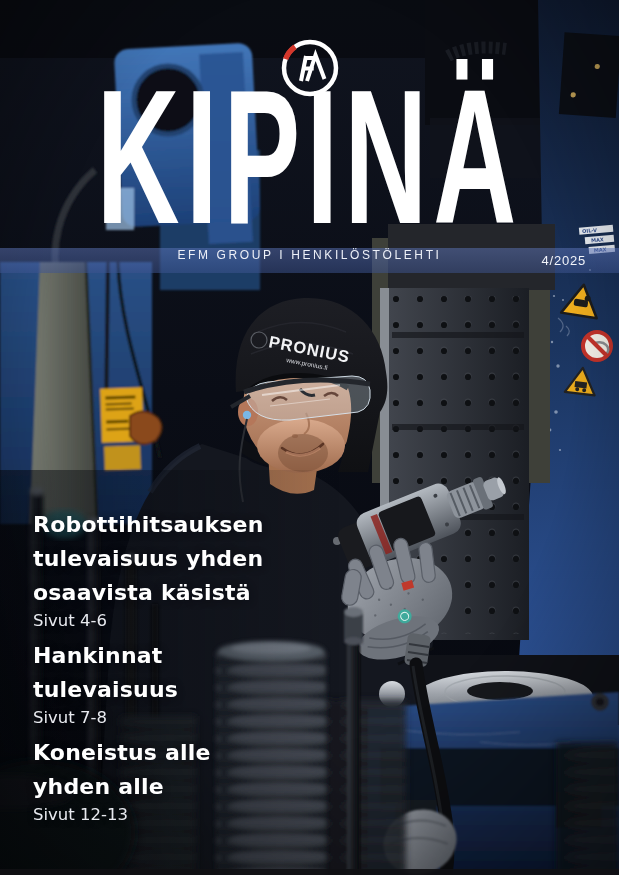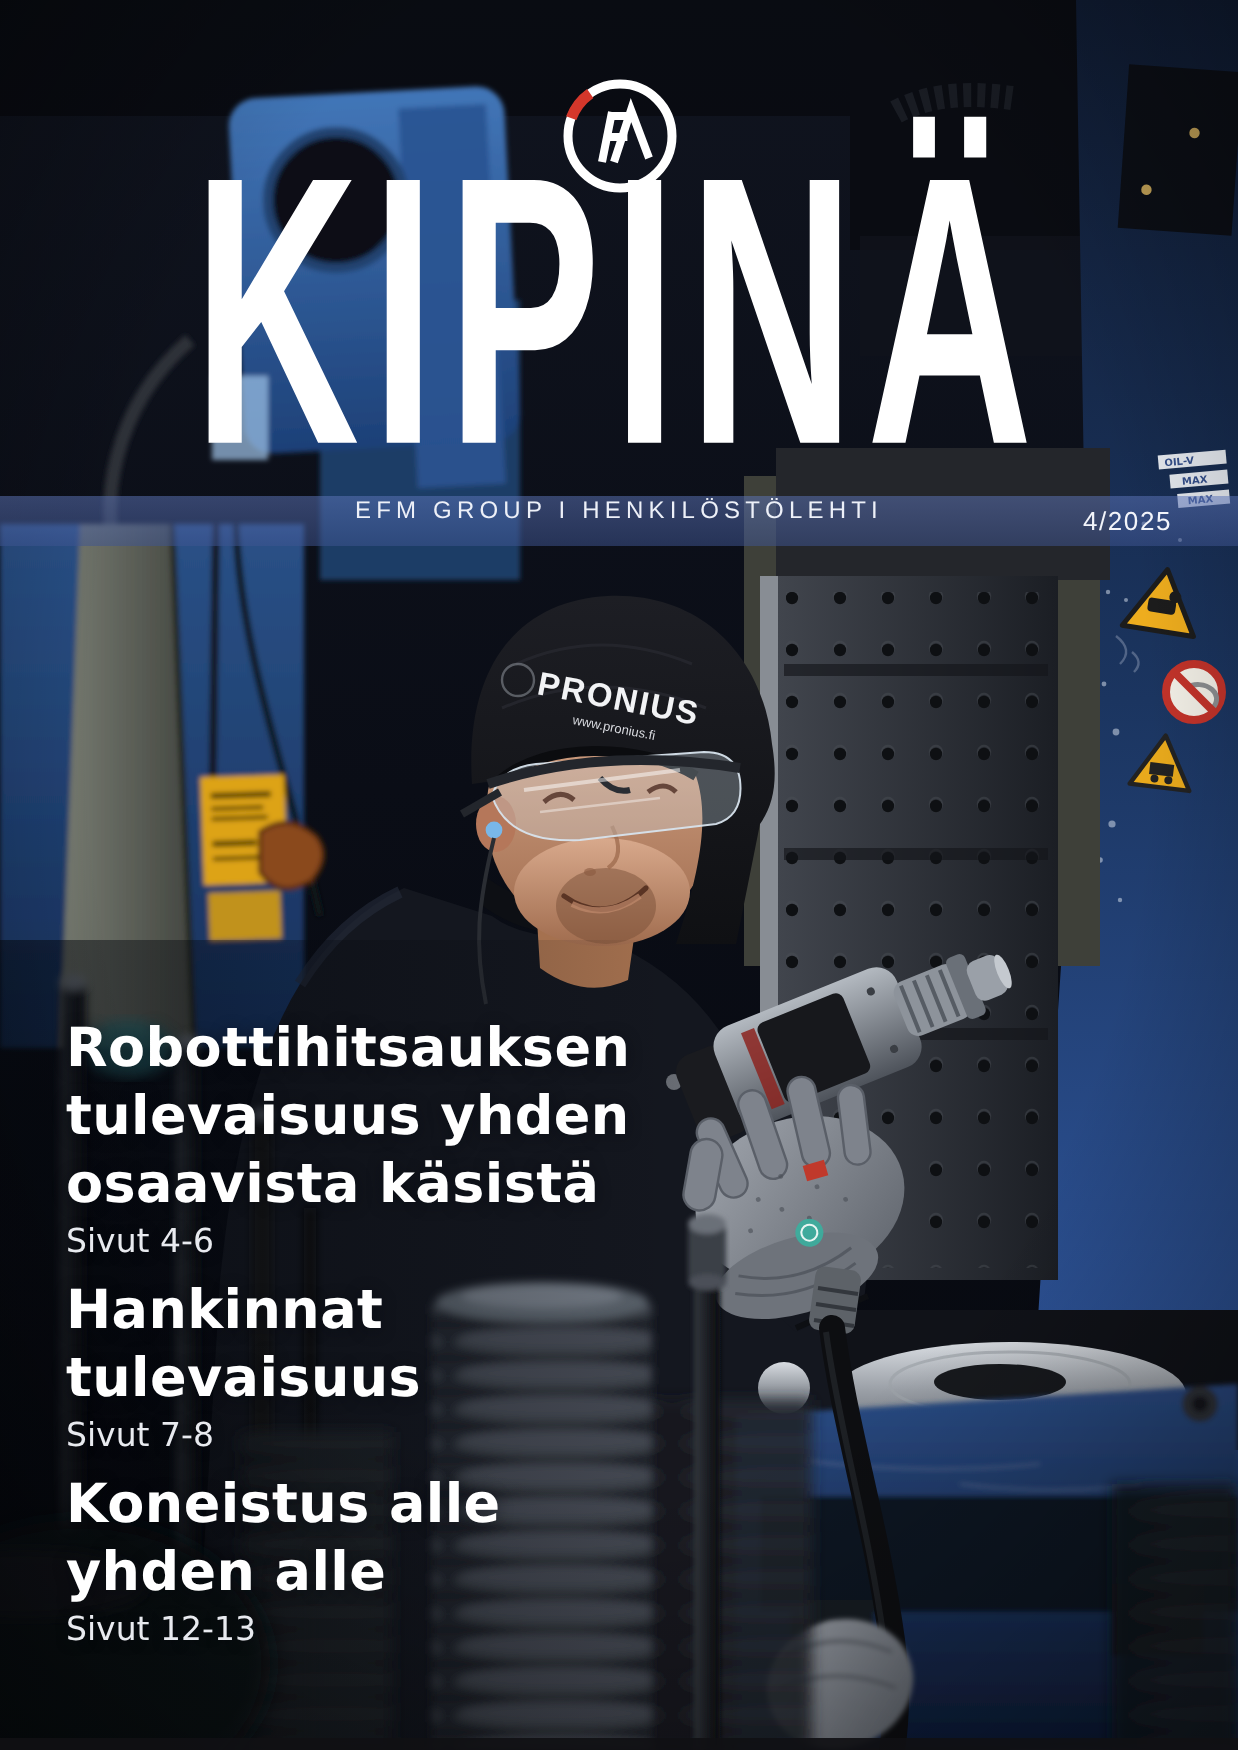--- a/index.html
+++ b/index.html
@@ -31,21 +31,21 @@
     position:absolute; right:33px; top:0; line-height:25px;
     font-family:"Liberation Sans", sans-serif; font-size:13px; letter-spacing:.8px; color:#f2f4fa;
   }
 
   
   .toc {
     position:absolute; left:33px; top:508px; width:340px; z-index:4;
     display:flex; flex-direction:column; gap:9px;
   }
   .toc-headline {
-    font-size:27px; font-weight:700; line-height:34px; color:#ffffff;
+    font-size:22px; font-weight:700; line-height:34px; color:#ffffff;
     letter-spacing:.2px; text-shadow:0 1px 8px rgba(4,8,16,.45); white-space:nowrap;
   }
   .toc-pages {
     font-size:16.5px; line-height:19px; margin-top:1px; color:#e8eaef;
     text-shadow:0 1px 6px rgba(4,8,16,.5);
   }
   .toc-pages b { font-weight:400; }
 </style>
 </head>
 <body>

